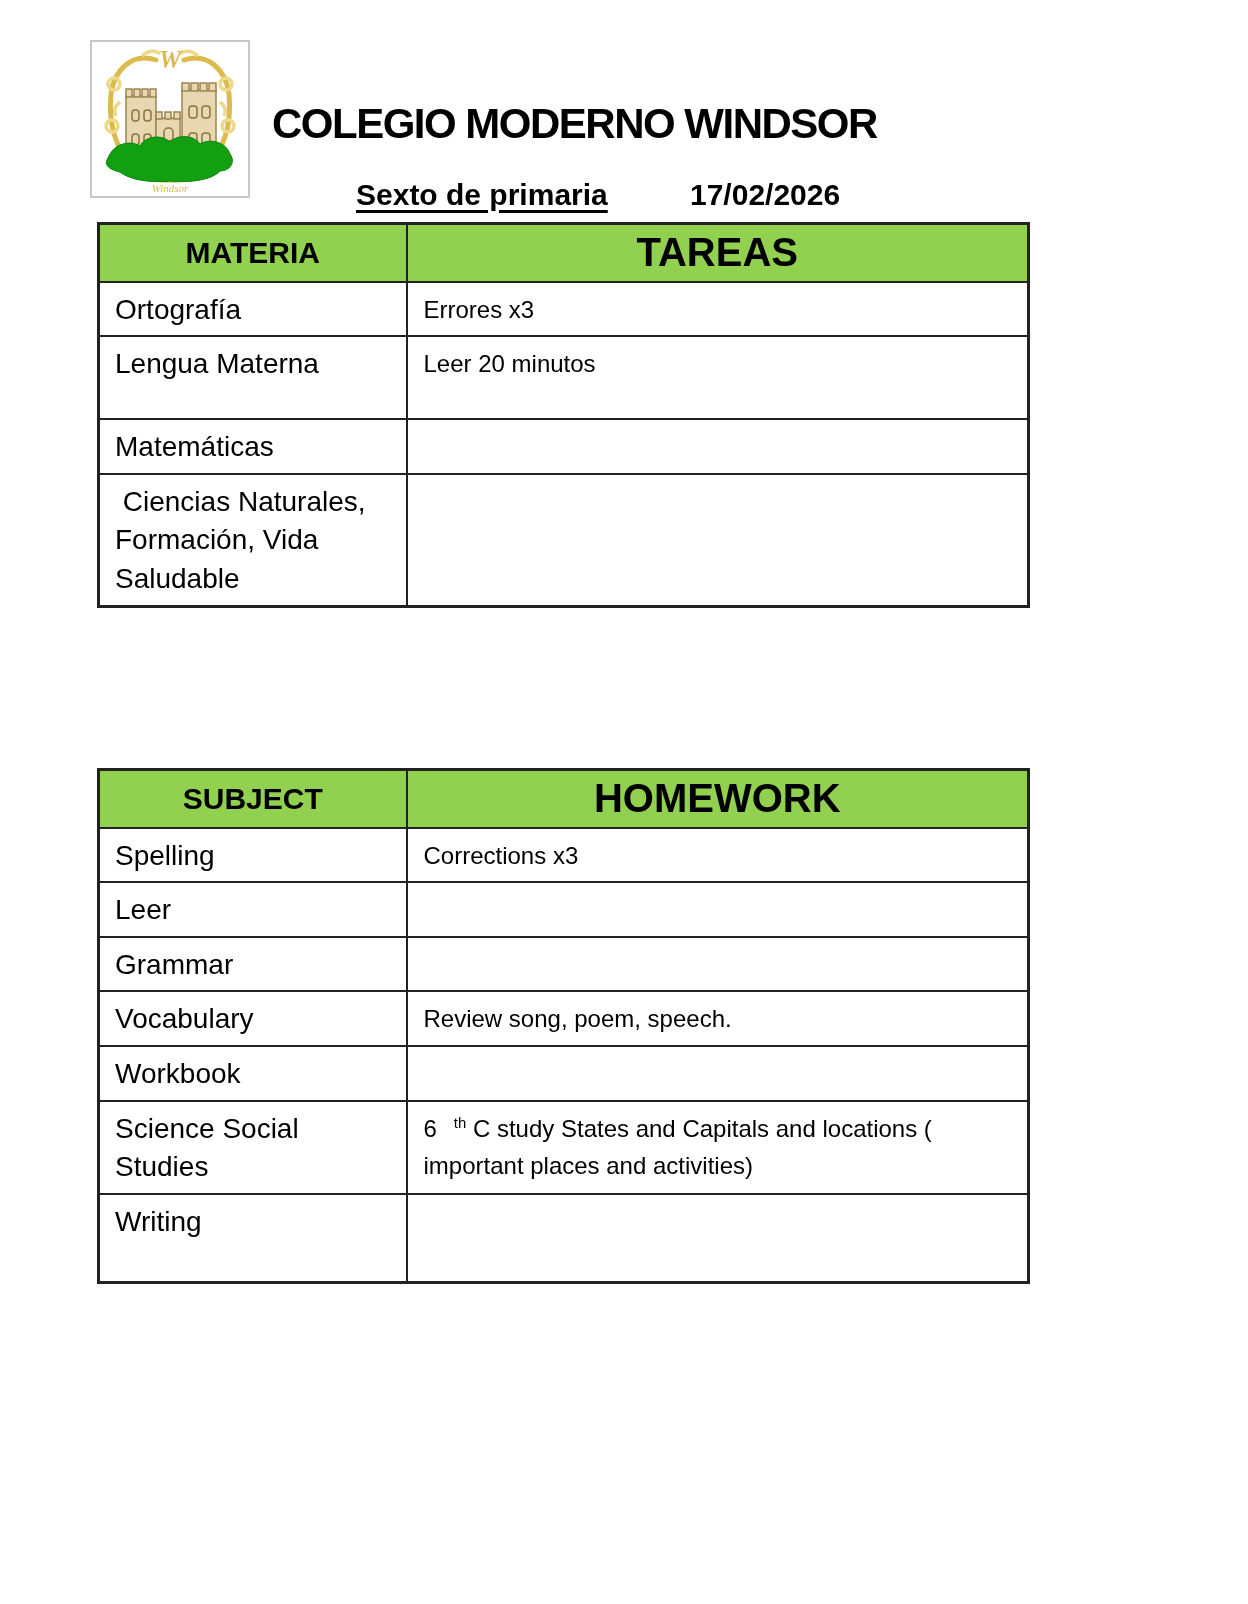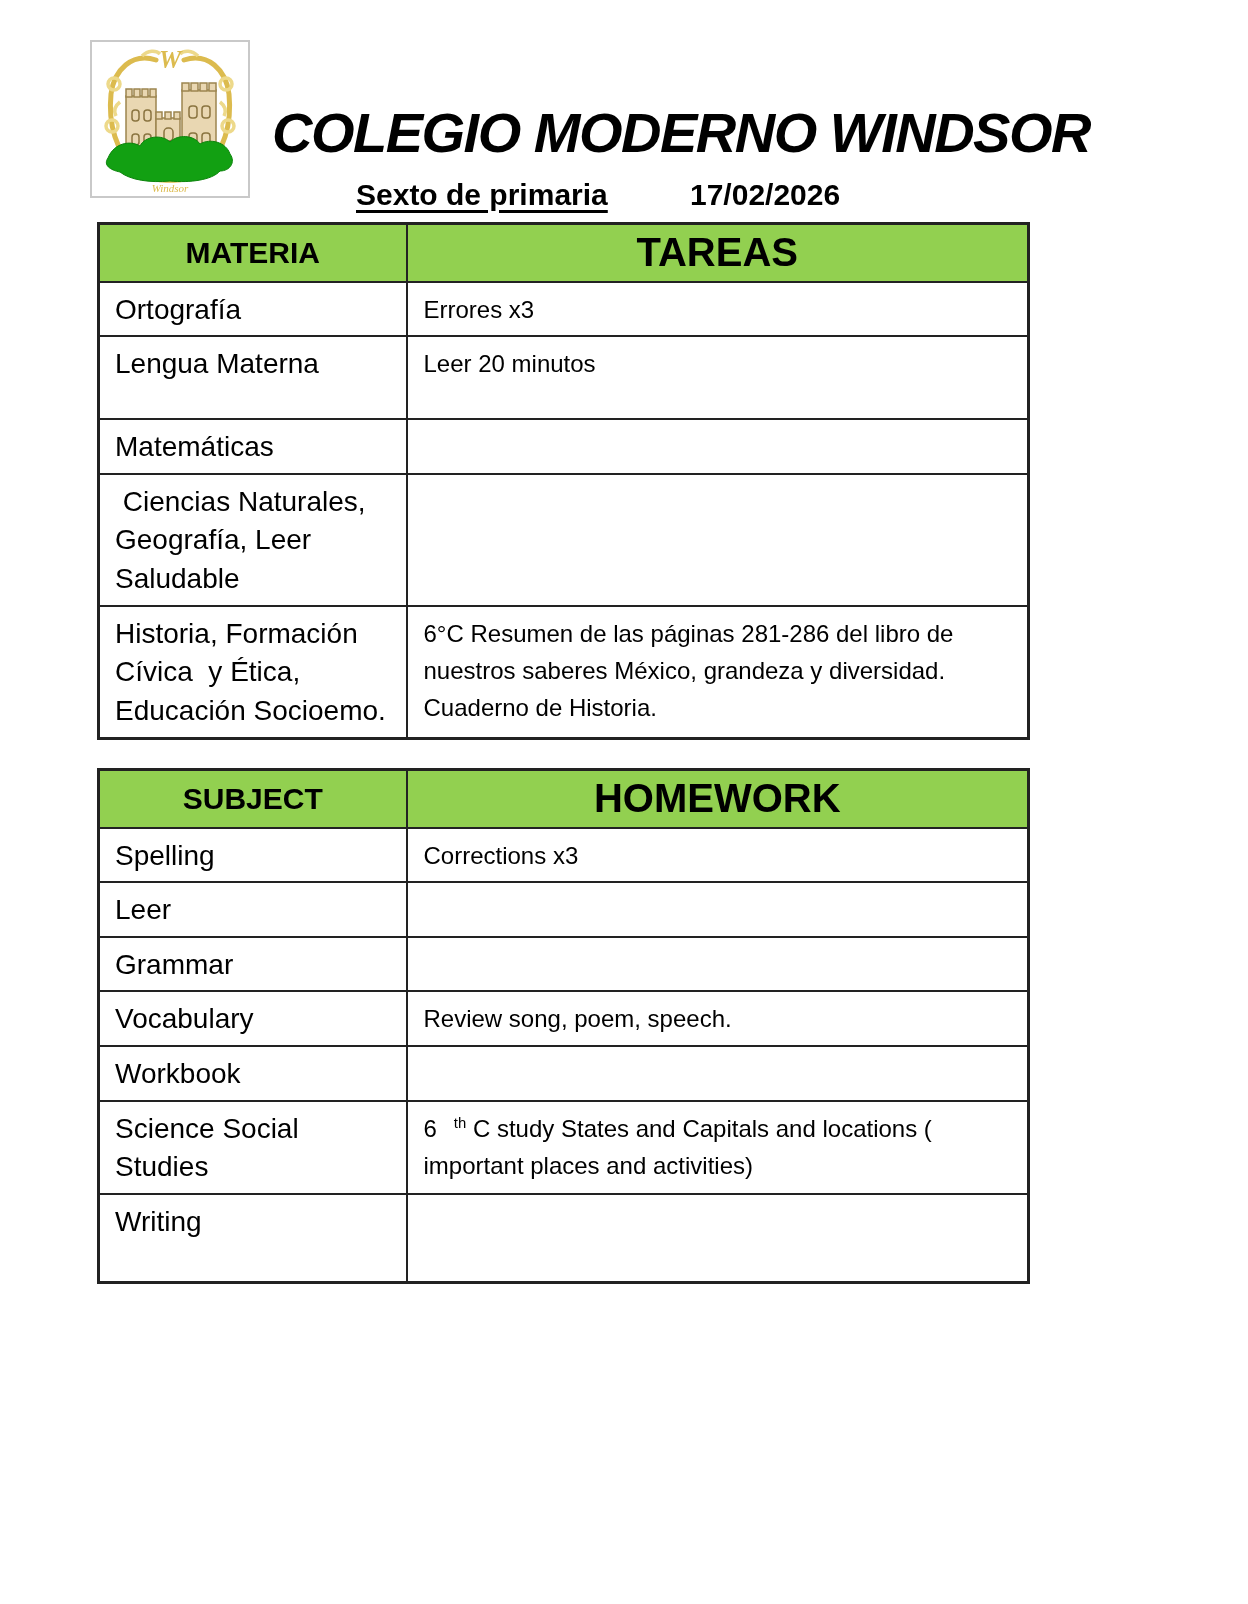--- a/index.html
+++ b/index.html
@@ -15,23 +15,22 @@
   
   .logo {
     position: absolute; left: 90px; top: 40px;
     width: 160px; height: 158px;
   }
   .logo svg { width: 100%; height: 100%; display: block; }
 
   
   .school-title {
     position: absolute; left: 272px; top: 100px;
-    font-size: 56px; font-weight: bold; letter-spacing: -1.5px;
+    font-size: 42px; font-weight: bold; letter-spacing: -1.5px;
     white-space: nowrap;
-    font-style: italic;
   }
   .grade {
     position: absolute; left: 356px; top: 178px;
     font-size: 30px; font-weight: bold;
     text-decoration: underline;
     text-decoration-thickness: 3px;
     text-underline-offset: 5px;
   }
   .date {
     position: absolute; left: 690px; top: 178px;
@@ -181,26 +180,22 @@
       </tr>
       <tr>
         <td class="subject-cell">Lengua Materna</td>
         <td class="task-cell">Leer 20 minutos</td>
       </tr>
       <tr>
         <td class="subject-cell">Matemáticas</td>
         <td class="task-cell"></td>
       </tr>
       <tr>
-        <td class="subject-cell"> Ciencias Naturales, Geografía, Leer Saludable</td>
-        <td class="task-cell"></td>
-      </tr>
-      <tr>
-        <td class="subject-cell">Historia, Formación Cívica  y Ética, Educación Socioemo.</td>
-        <td class="task-cell">6°C Resumen de las páginas 281-286 del libro de nuestros saberes México, grandeza y diversidad. Cuaderno de Historia.</td>
+        <td class="subject-cell"> Ciencias Naturales, Formación, Vida Saludable</td>
+        <td class="task-cell"></td>
       </tr>
     </tbody>
 </table>
 
 <table class="hw" id="homework-table">
   <colgroup>
       <col class="c1">
       <col>
     </colgroup>
   <thead>

